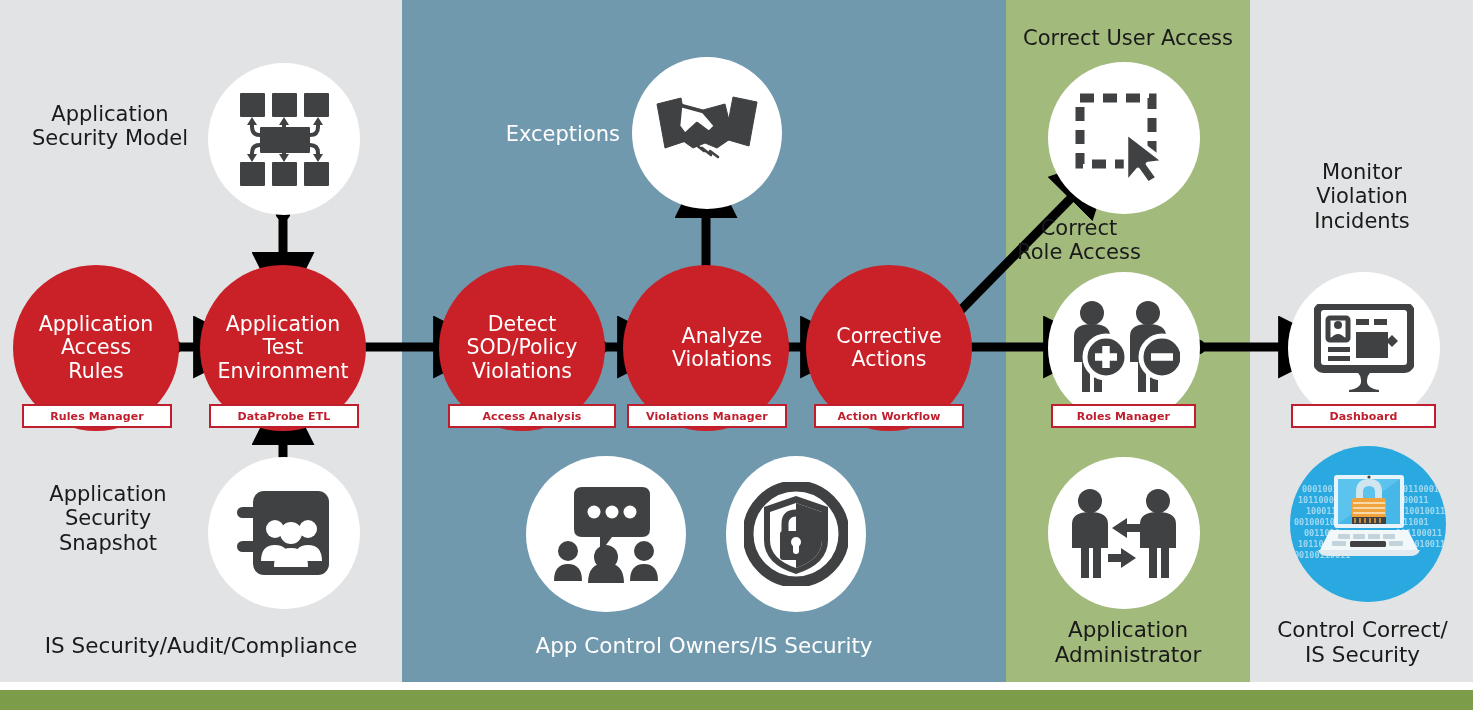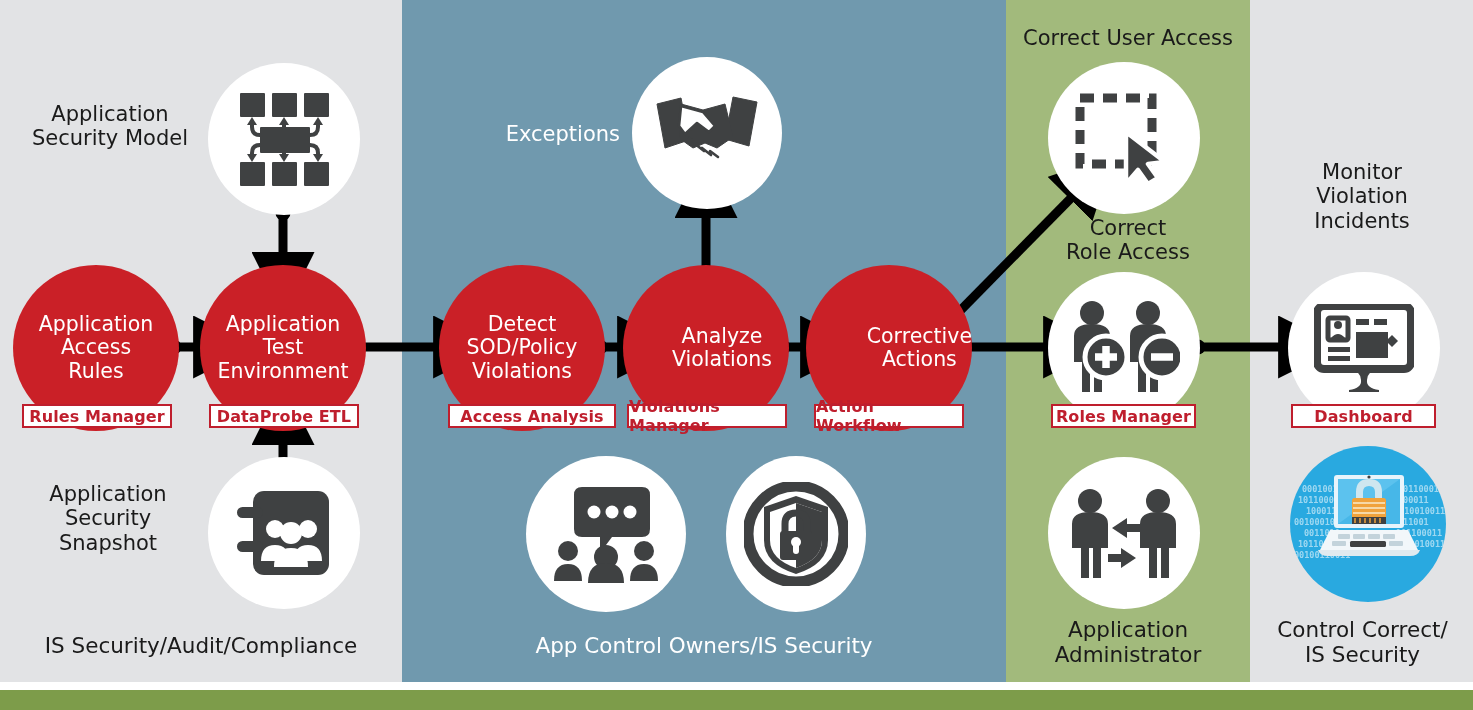--- a/index.html
+++ b/index.html
@@ -15,21 +15,21 @@
 
   #bottom-bar{position:absolute;left:0;top:690px;width:1473px;height:20px;background:#7d9c4a;}
 
   
   .circle{position:absolute;border-radius:50%;display:flex;align-items:center;
           justify-content:center;text-align:center;box-sizing:border-box;}
   .node-red{background:#ca2027;color:#ffffff;font-size:20.5px;line-height:1.13;font-weight:400;}
   .node-white{background:#ffffff;}
 
   .tag{position:absolute;background:#ffffff;border:2.4px solid #bf1e2d;color:#bf1e2d;
-       font-size:16px;font-weight:bold;display:flex;align-items:center;justify-content:center;
+       font-size:11px;font-weight:bold;display:flex;align-items:center;justify-content:center;
        box-sizing:border-box;height:24px;letter-spacing:.1px;}
 
   .caption{position:absolute;text-align:center;line-height:1.16;font-size:21px;color:#1a1a1a;}
   .caption.light{color:#ffffff;}
   .lane-label{position:absolute;text-align:center;font-size:21.5px;line-height:1.16;color:#1a1a1a;}
   .lane-label.light{color:#ffffff;}
 
   svg.ovl{position:absolute;left:0;top:0;width:1473px;height:710px;pointer-events:none;}
 </style>
 </head>
@@ -152,21 +152,21 @@
   <div class="caption" style="left:1008px;top:26px;width:240px;">Correct User Access</div>
   <div class="circle node-white" style="left:1048px;top:62px;width:152px;height:152px;">
     <svg width="100" height="92" viewBox="0 0 100 92">
       <g stroke="#3f4142" stroke-width="9" fill="none" stroke-dasharray="14,9" stroke-linecap="butt">
         <rect x="6" y="6" width="72" height="66"></rect>
       </g>
       <path d="M52,40 L52,92 L64,78 L74,92 L84,86 L74,72 L91,70 Z" fill="#3f4142" stroke="#ffffff" stroke-width="4.5" stroke-linejoin="round"></path>
     </svg>
   </div>
 
-  <div class="caption" style="left:1028px;top:216px;width:200px;white-space:pre-line;">Correct
+  <div class="caption" style="left:979px;top:216px;width:200px;white-space:pre-line;">Correct
 Role Access</div>
   <div class="circle node-white" style="left:1048px;top:272px;width:152px;height:152px;">
     <svg width="112" height="96" viewBox="0 0 112 96">
       <g fill="#3f4142">
         <circle cx="24" cy="13" r="12"></circle>
         <path d="M6,36 q0,-12 18,-12 q18,0 18,12 l0,26 l-8,0 l0,30 l-8,0 l0,-30 l-4,0 l0,30 l-8,0 l0,-30 l-8,0 Z"></path>
         <circle cx="80" cy="13" r="12"></circle>
         <path d="M62,36 q0,-12 18,-12 q18,0 18,12 l0,26 l-8,0 l0,30 l-8,0 l0,-30 l-4,0 l0,30 l-8,0 l0,-30 l-8,0 Z"></path>
       </g>
       <circle cx="38" cy="57" r="21" fill="#3f4142" stroke="#ffffff" stroke-width="5"></circle>
@@ -219,21 +219,21 @@
 Violations</span>
   </div>
   <div class="tag" style="left:448px;top:404px;width:168px;">Access Analysis</div>
 
   <div class="circle node-red" style="left:623px;top:265px;width:166px;height:166px;">
     <span style="white-space:pre-line;margin-left:32px;">Analyze
 Violations</span>
   </div>
   <div class="tag" style="left:627px;top:404px;width:160px;">Violations Manager</div>
 
-  <div class="circle node-red" style="left:806px;top:265px;width:166px;height:166px;justify-content:flex-end;">
+  <div class="circle node-red" style="left:806px;top:265px;width:166px;height:166px;">
     <span style="white-space:pre-line;">Corrective
 Actions</span>
   </div>
   <div class="tag" style="left:814px;top:404px;width:150px;">Action Workflow</div>
 
   <div class="circle node-white" style="left:208px;top:457px;width:152px;height:152px;">
     <svg width="98" height="88" viewBox="0 0 98 88">
       <rect x="18" y="2" width="76" height="84" rx="11" fill="#3f4142"></rect>
       <rect x="2" y="18" width="26" height="11" rx="5.5" fill="#3f4142"></rect>
       <rect x="2" y="52" width="26" height="11" rx="5.5" fill="#3f4142"></rect>

